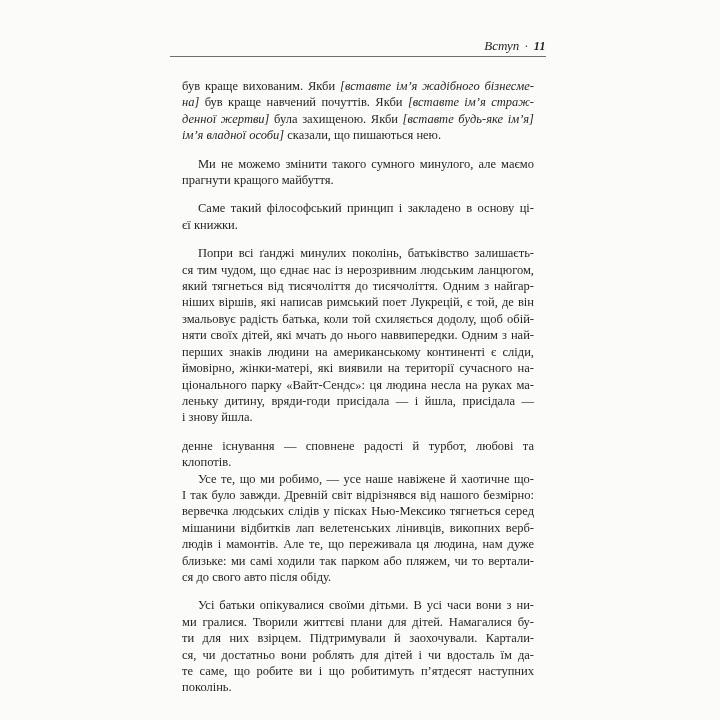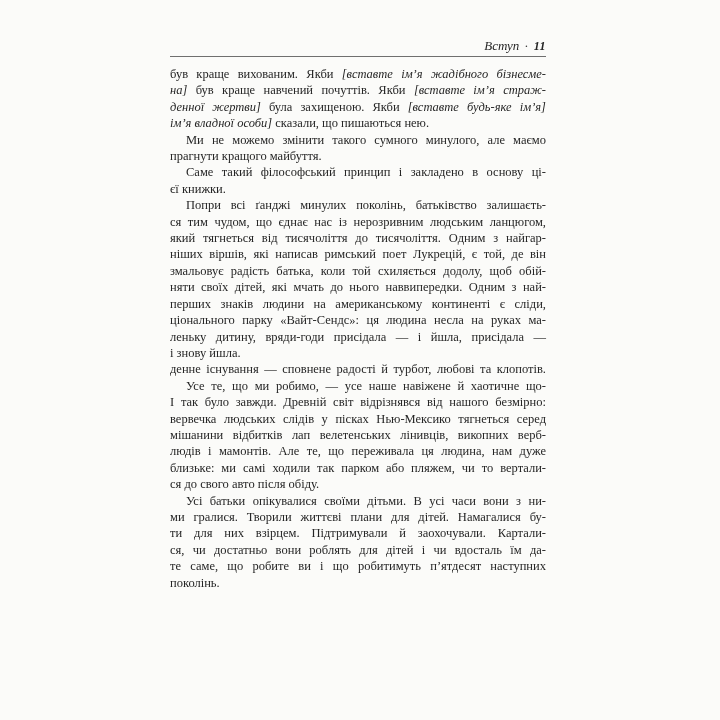--- a/index.html
+++ b/index.html
@@ -21,21 +21,21 @@
   .rh-sep { margin: 0 5px; color: #3a3a3a; }
   .rh-num { font-weight: bold; font-size: 12px; letter-spacing: 0.5px; font-style: italic; }
   .rule {
     position: absolute; left: 170px; top: 56px; width: 376px; height: 1px;
     background: #6f6f6f;
   }
   .body-text {
     position: absolute; left: 170px; top: 66px; width: 376px;
     font-size: 12.5px; line-height: 16.4px;
   }
-  .para { margin: 0; }
+  .para { margin: 12px; }
   .line { text-align: justify; text-align-last: justify; }
   .line.last { text-align-last: left; }
   .line.indent { text-indent: 16px; }
   .it { font-style: italic; }
 </style>
 </head>
 <body>
 
 <div class="page">
   <div class="running-head"><span class="rh-title">Вступ</span><span class="rh-sep">·</span><span class="rh-num">11</span></div>
@@ -56,20 +56,21 @@
         <div class="line last"><span>єї книжки.</span></div>
       </div>
       <div class="para">
         <div class="line indent"><span>Попри всі ґанджі минулих поколінь, батьківство залишаєть-</span></div>
         <div class="line"><span>ся тим чудом, що єднає нас із нерозривним людським ланцюгом,</span></div>
         <div class="line"><span>який тягнеться від тисячоліття до тисячоліття. Одним з найгар-</span></div>
         <div class="line"><span>ніших віршів, які написав римський поет Лукрецій, є той, де він</span></div>
         <div class="line"><span>змальовує радість батька, коли той схиляється додолу, щоб обій-</span></div>
         <div class="line"><span>няти своїх дітей, які мчать до нього наввипередки. Одним з най-</span></div>
         <div class="line"><span>перших знаків людини на американському континенті є сліди,</span></div>
+        <div class="line"><span>ймовірно, жінки-матері, які виявили на території сучасного на-</span></div>
         <div class="line"><span>ціонального парку «Вайт-Сендс»: ця людина несла на руках ма-</span></div>
         <div class="line"><span>леньку дитину, вряди-годи присідала — і йшла, присідала —</span></div>
         <div class="line last"><span>і знову йшла.</span></div>
       </div>
       <div class="para">
         <div class="line"><span>денне існування — сповнене радості й турбот, любові та клопотів.</span></div>
         <div class="line indent"><span>Усе те, що ми робимо, — усе наше навіжене й хаотичне що-</span></div>
         <div class="line"><span>І так було завжди. Древній світ відрізнявся від нашого безмірно:</span></div>
         <div class="line"><span>вервечка людських слідів у пісках Нью-Мексико тягнеться серед</span></div>
         <div class="line"><span>мішанини відбитків лап велетенських лінивців, викопних верб-</span></div>

